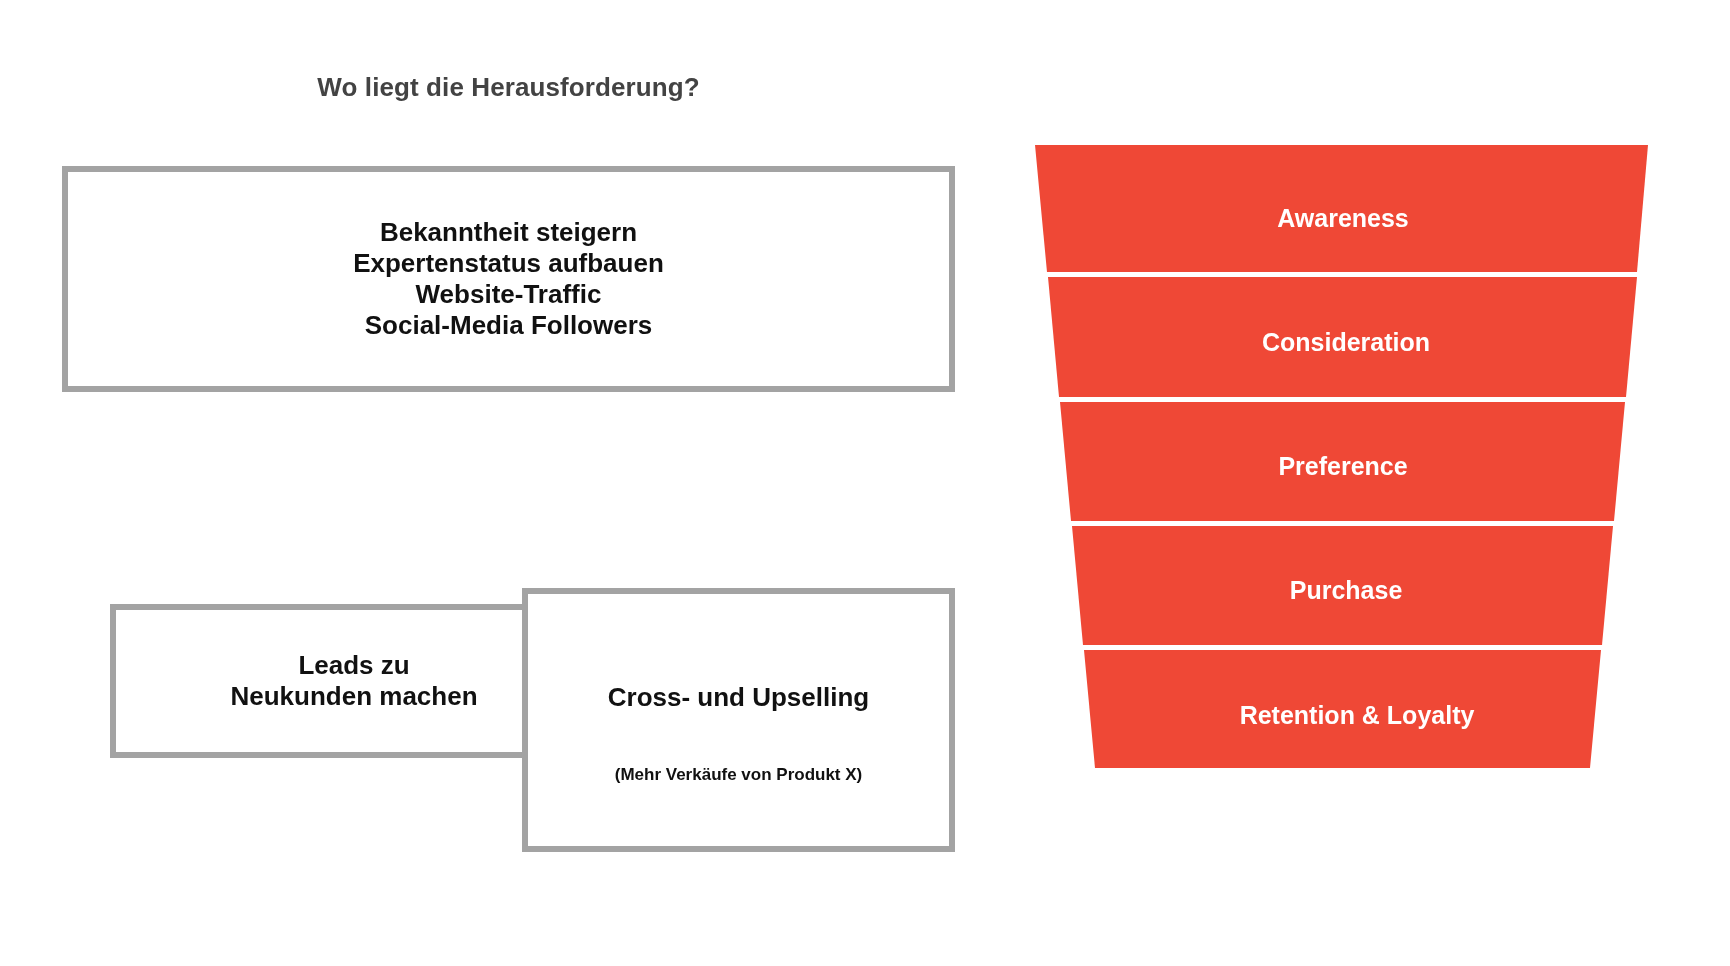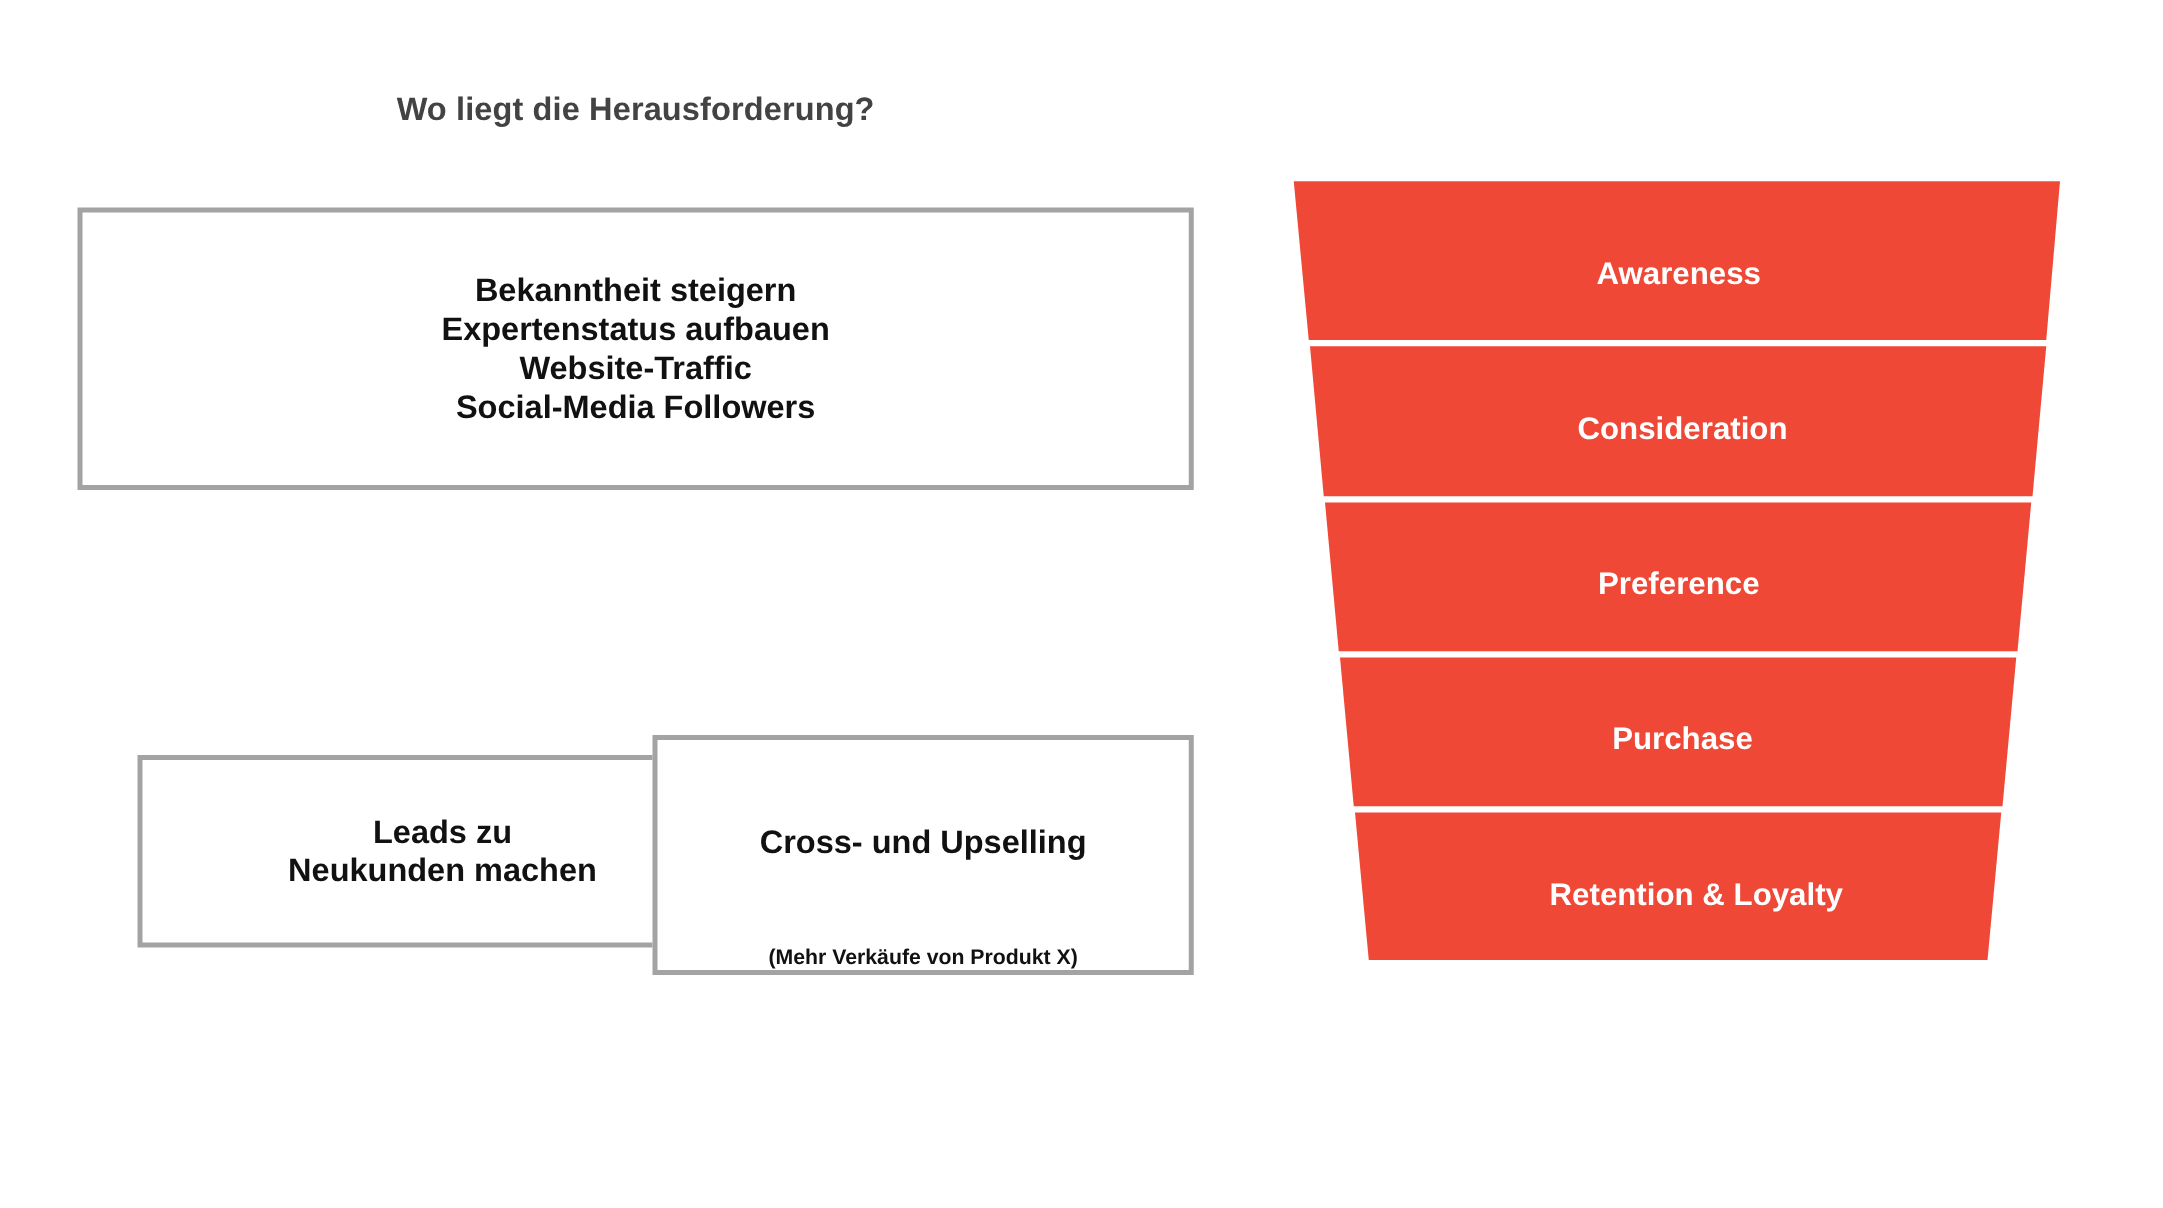--- a/index.html
+++ b/index.html
@@ -37,21 +37,21 @@
     text-align: center;
     font-size: 26px;
     font-weight: bold;
     color: #434343;
     letter-spacing: 0.1px;
   }
 
   .challenge-box {
     position: absolute;
     background: #ffffff;
-    border: 4px solid #a3a3a3;
+    border: 6px solid #a3a3a3;
     display: flex;
     flex-direction: column;
     align-items: center;
     justify-content: center;
     text-align: center;
   }
 
   .box-text {
     font-size: 26px;
     font-weight: bold;
@@ -65,22 +65,22 @@
     font-weight: bold;
     color: #111111;
     line-height: 1.2;
     margin-top: 52px;
   }
 
   #box-awareness   { left: 62px;  top: 166px; width: 893px; height: 226px; }
   #box-leads       { left: 62px;  top: 410px; width: 893px; height: 158px; }
   #box-newcustomer { left: 62px;  top: 604px; width: 488px; height: 154px; margin-left: 48px; }
   #box-relation    { left: 62px;  top: 728px; width: 488px; height: 124px; }
-  #box-crosssell   { left: 522px; top: 588px; width: 433px; height: 192px;
-                     justify-content: space-between; padding-top: 66px; }
+  #box-crosssell   { left: 522px; top: 588px; width: 433px; height: 264px;
+                     justify-content: flex-start; padding-top: 88px; }
 
   
 
   #funnel {
     position: absolute;
     left: 1010px;
     top: 0;
     width: 720px;
     height: 966px;
   }

